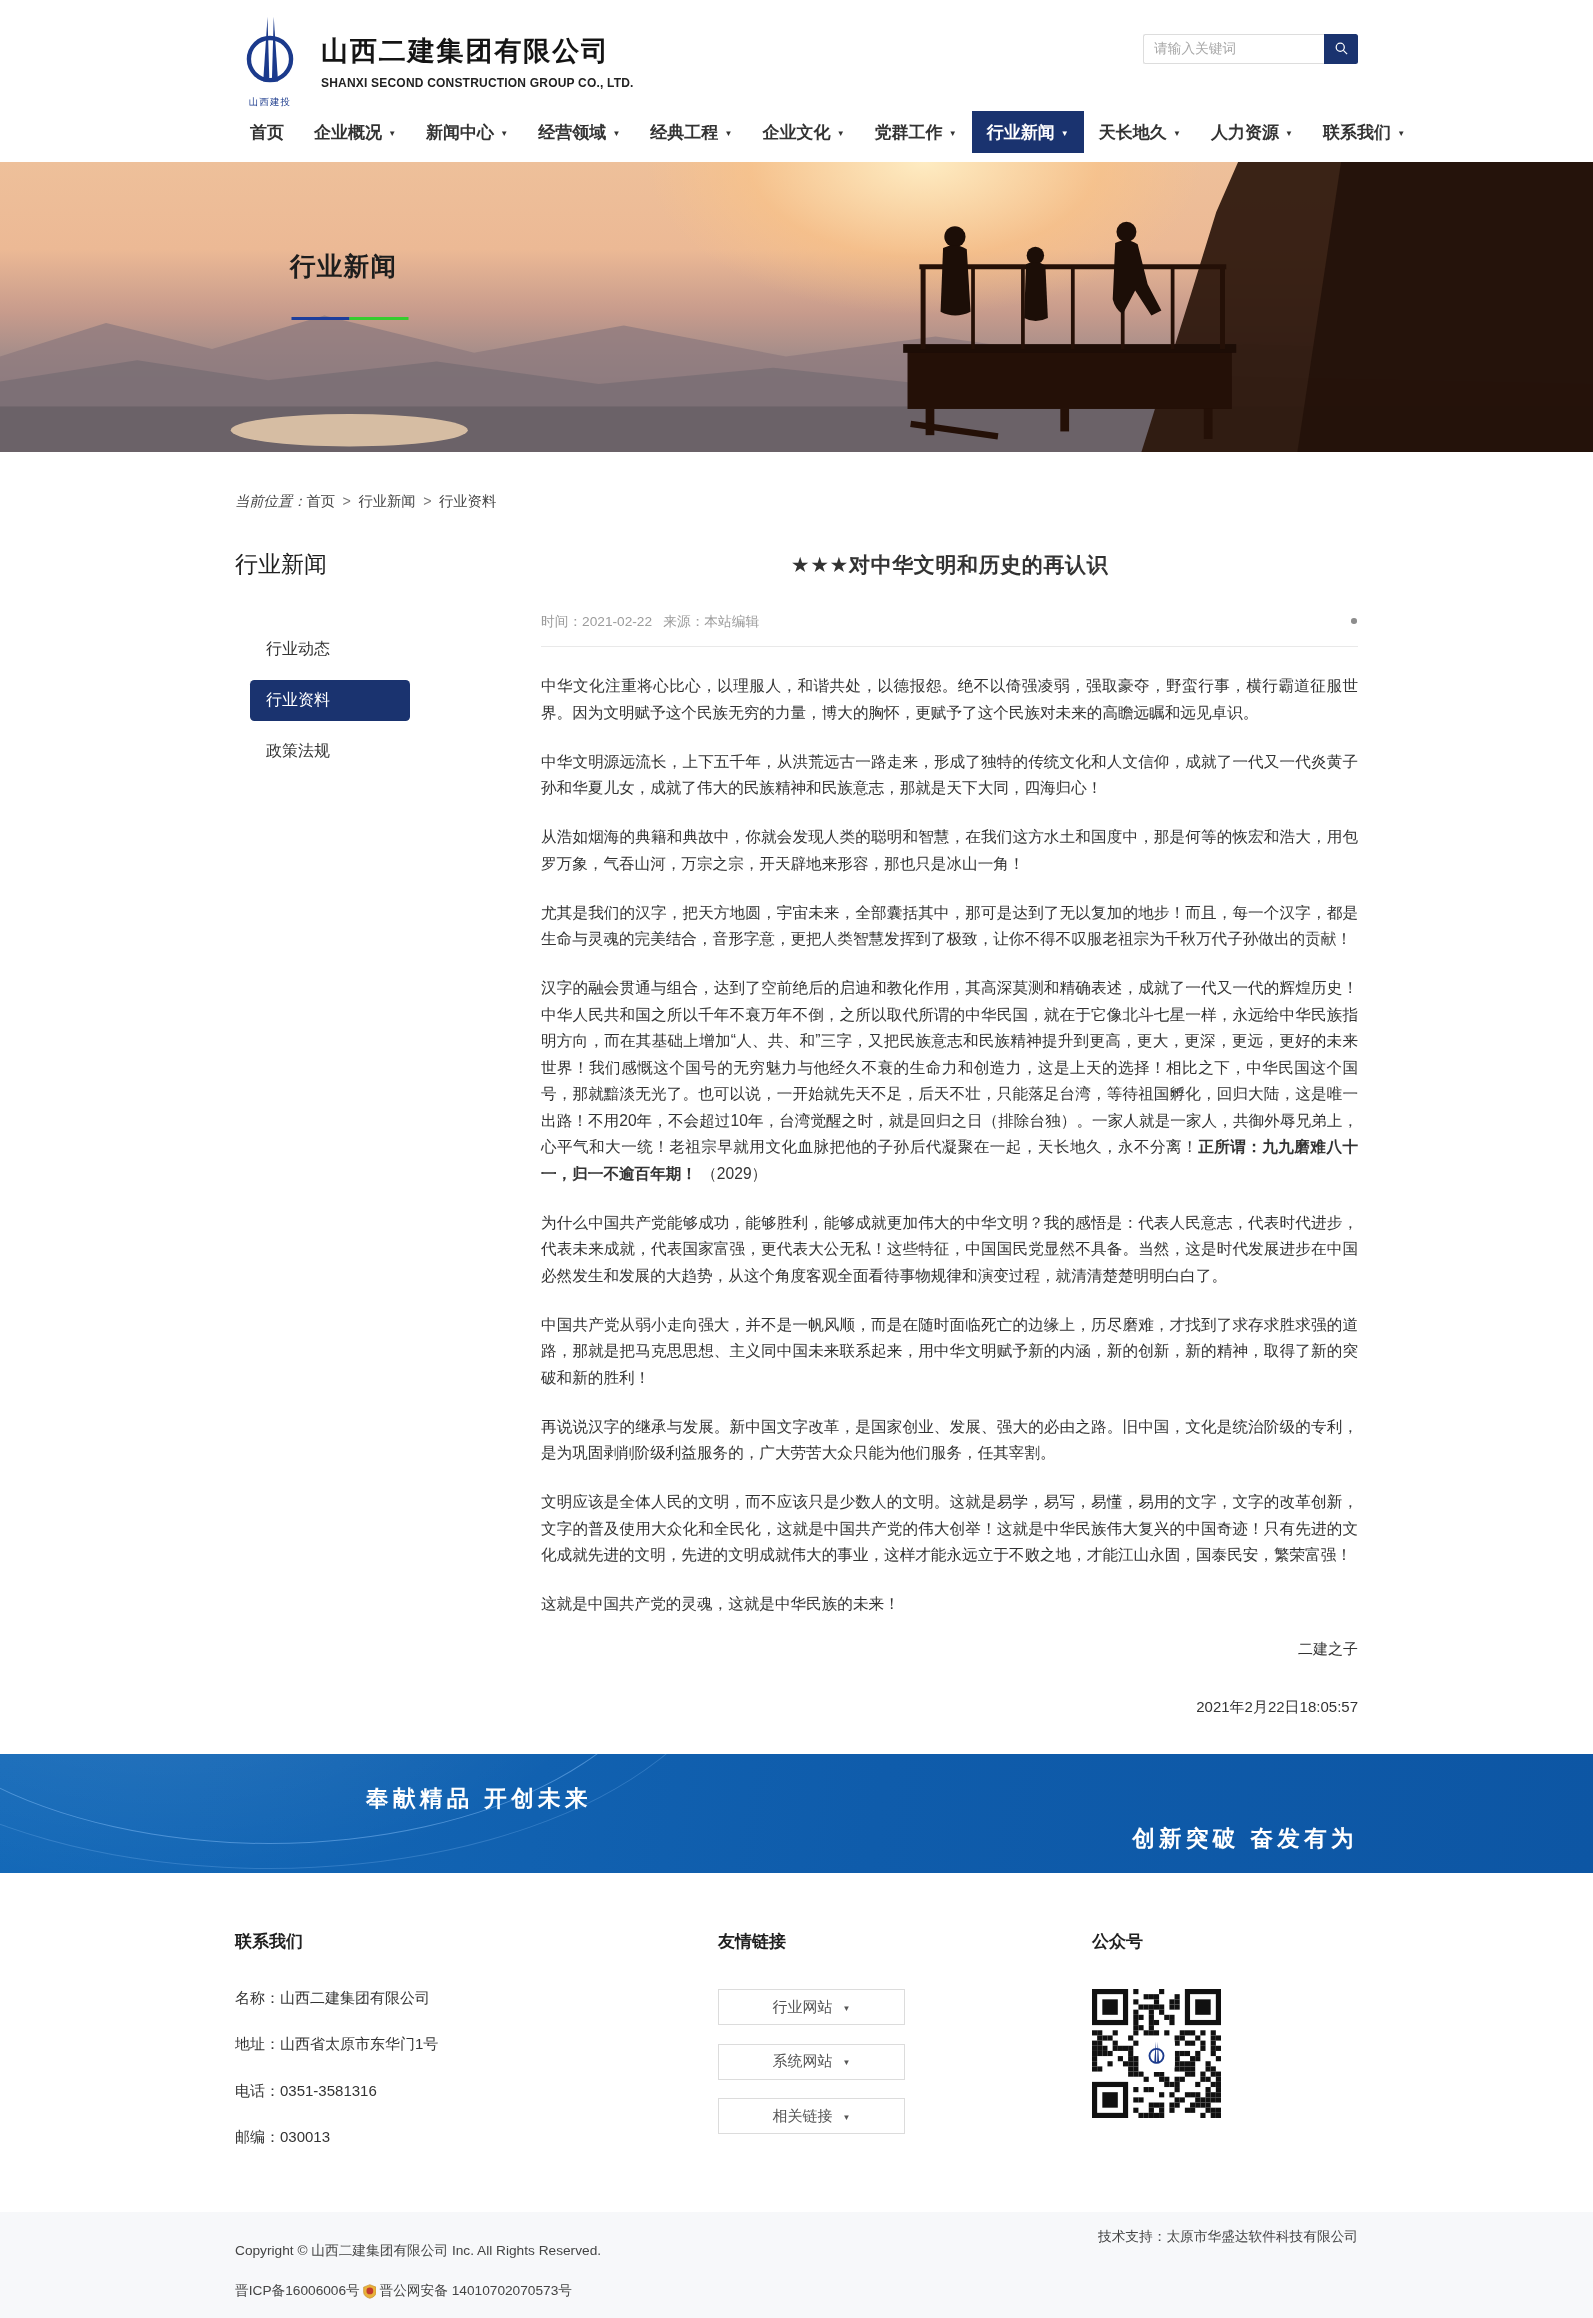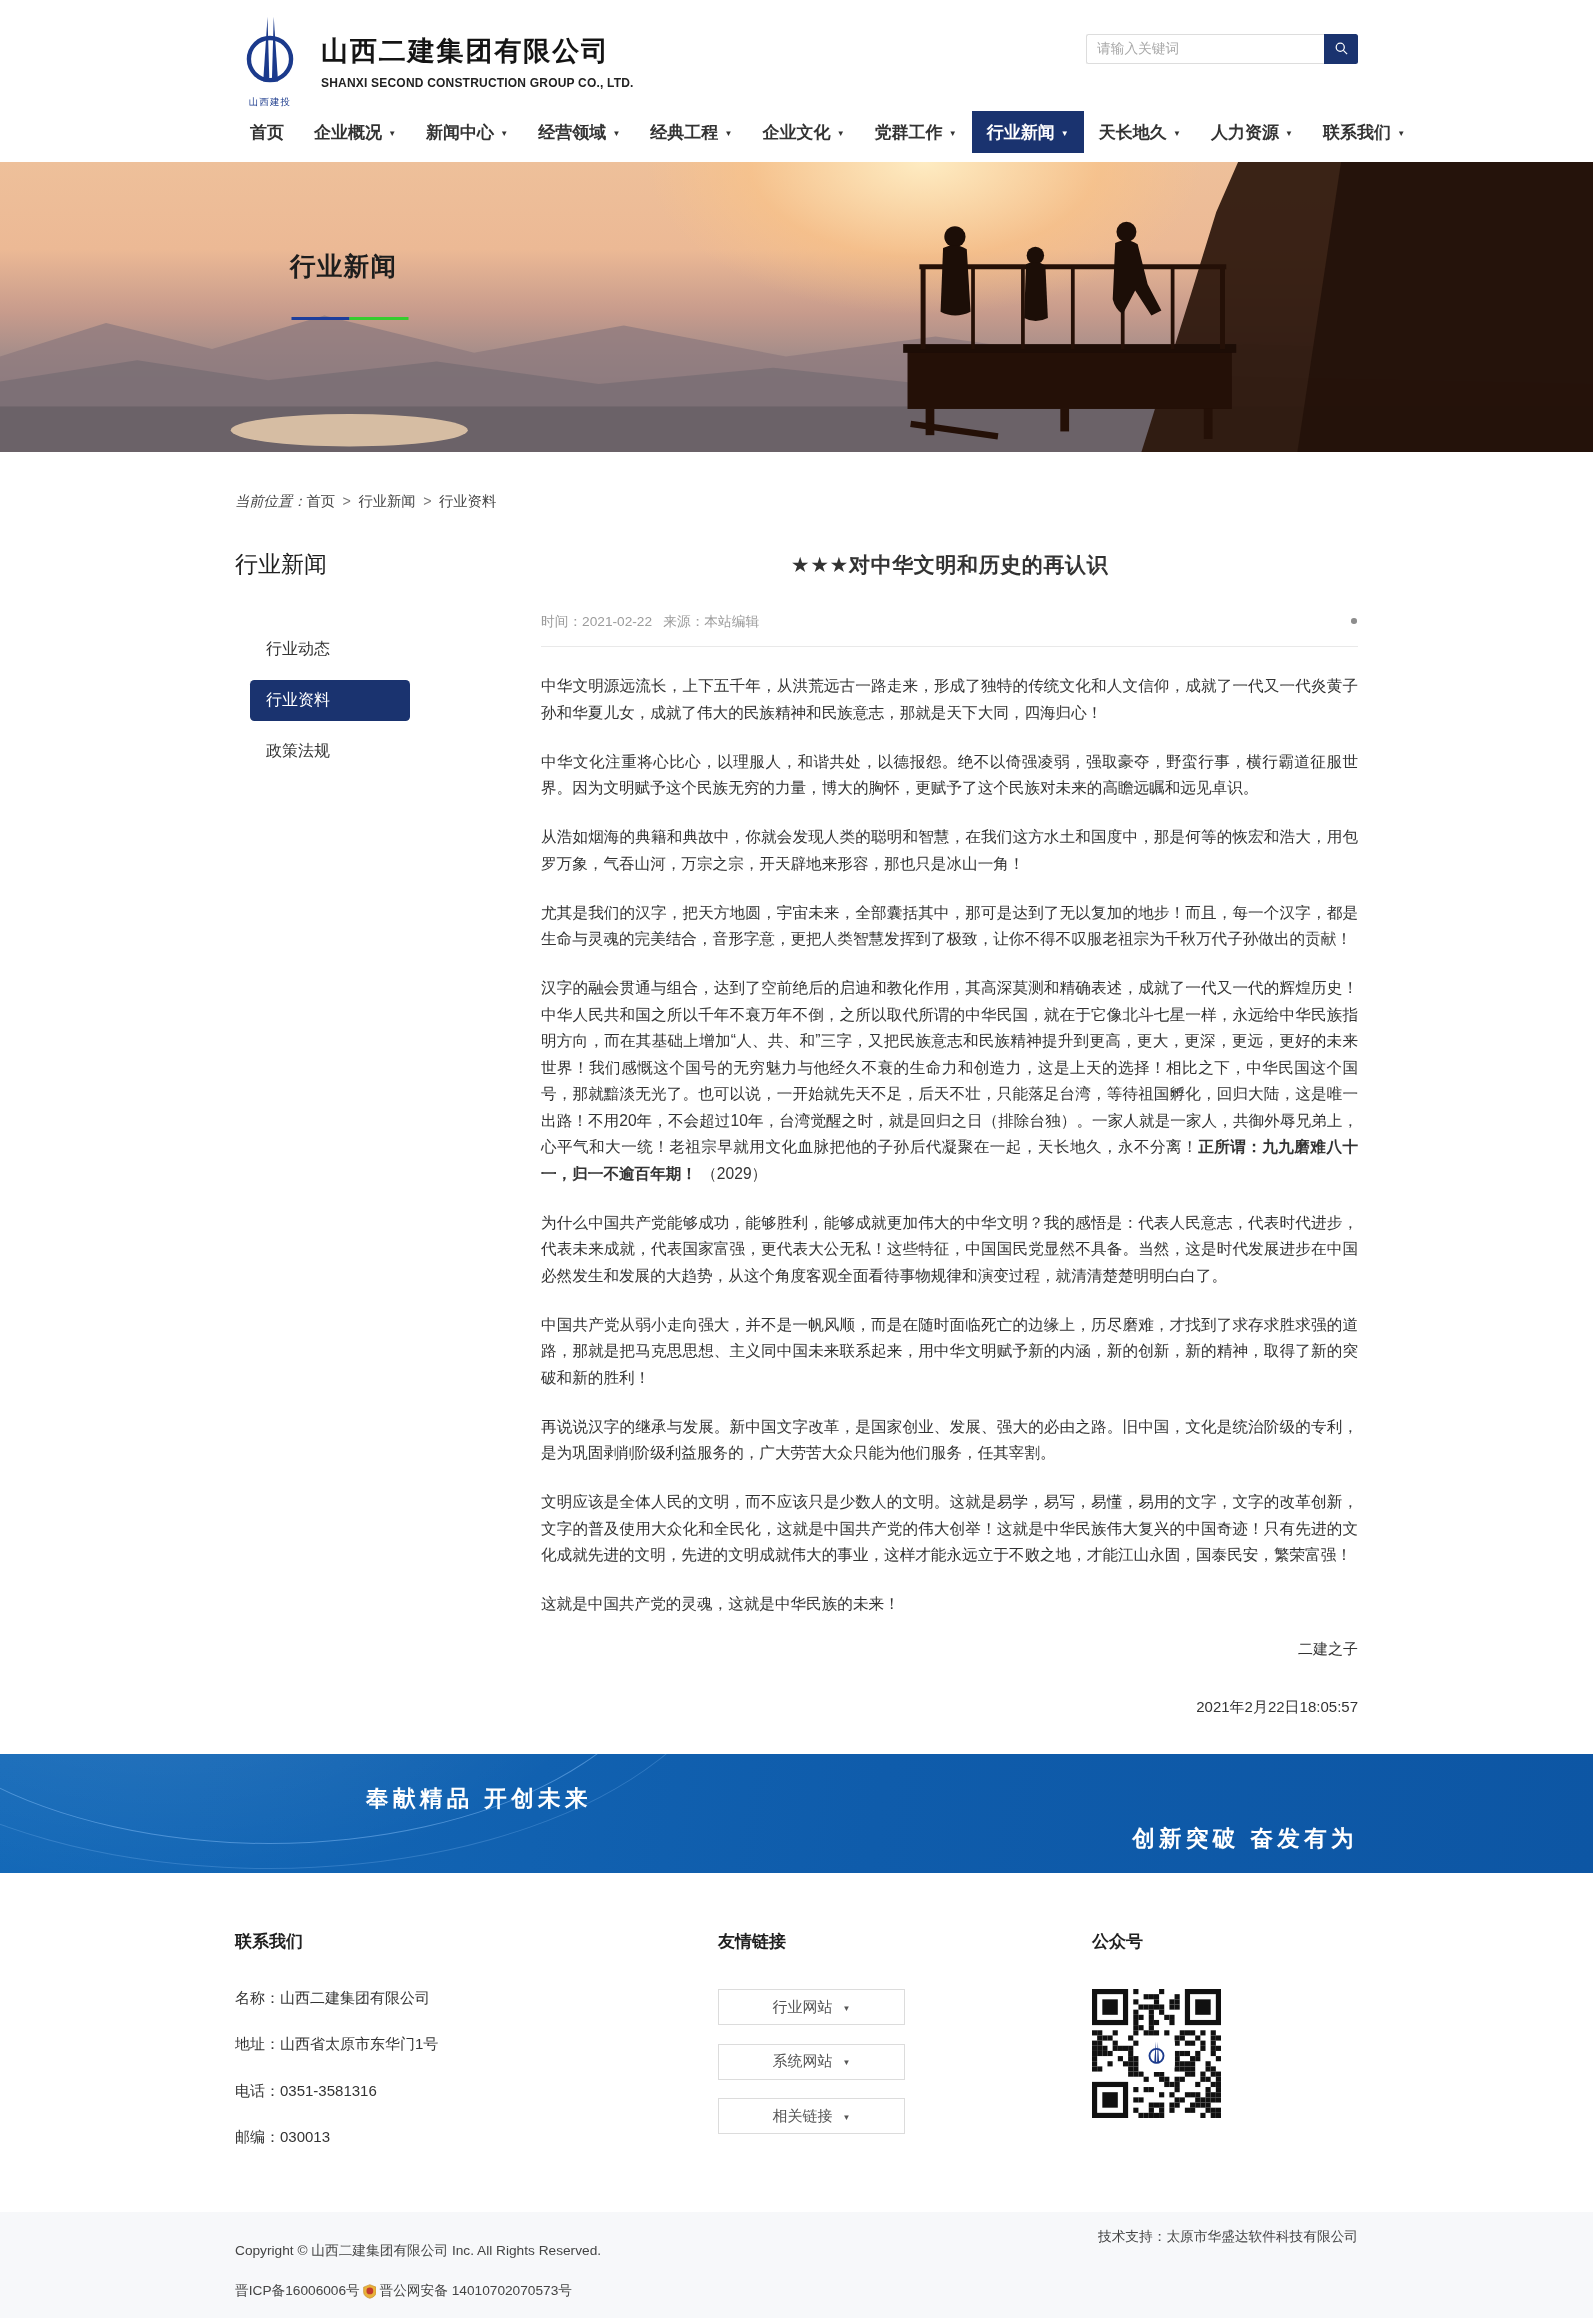--- a/index.html
+++ b/index.html
@@ -11,21 +11,21 @@
   .container { width:1123px; margin:0 auto; position:relative; }
 
   
   .header-top { display:flex; justify-content:space-between; align-items:flex-start; padding-top:13.7px; }
   .logo { display:flex; align-items:center; gap:16px; }
   .emblem-wrap { width:70px; text-align:center; }
   .emblem-caption { font-size:9.4px; color:#1b3a8c; letter-spacing:1.2px; margin-top:1.2px; }
   .logo-names .cn { font-size:27px; font-weight:700; color:#141414; letter-spacing:1.9px; }
   .logo-names .en { font-size:12px; color:#222; margin-top:7.5px; letter-spacing:0.2px; font-weight:600; }
   .search { display:flex; margin-top:20px; }
-  .search input { width:238px; height:30px; border:0.6px solid #ddd; border-right:none; border-radius:2.5px 0 0 2.5px; padding:0 10px; font-size:13.7px; color:#333; outline:none; font-family:inherit; }
+  .search input { width:181px; height:30px; border:0.6px solid #ddd; border-right:none; border-radius:2.5px 0 0 2.5px; padding:0 10px; font-size:13.7px; color:#333; outline:none; font-family:inherit; }
   .search input::placeholder { color:#a9a9a9; }
   .search button { width:34px; height:30px; background:#1a336f; border:none; border-radius:0 2.5px 2.5px 0; display:flex; align-items:center; justify-content:center; cursor:pointer; }
 
   nav.main-nav { display:flex; justify-content:space-between; align-items:center; padding:2.5px 0 8.7px; }
   .nav-item { font-size:17px; font-weight:700; color:#333; padding:9.4px 15px; display:flex; align-items:center; gap:6.2px; cursor:pointer; white-space:nowrap; }
   .nav-item .caret { font-size:8px; color:#333; transform:translateY(1.2px); }
   .nav-item.active { background:#1a336f; color:#fff; }
   .nav-item.active .caret { color:#fff; }
 
   
@@ -237,22 +237,22 @@
         </div>
     </aside>
 
     <article class="article">
       <h1>★★★对中华文明和历史的再认识</h1>
       <div class="meta">
         <span class="m-label">时间：</span><span class="m-val">2021-02-22</span><span class="m-label">来源：</span><span class="m-val">本站编辑</span>
         <span class="dot"></span>
       </div>
       <div class="content" id="article-body">
+          <p><span>中华文化注重将心比心，以理服人，和谐共处，以德报怨。绝不以倚强凌弱，强取豪夺，野蛮行事，横行霸道征服世界。因为文明赋予这个民族无穷的力量，博大的胸怀，更赋予了这个民族对未来的高瞻远瞩和远见卓识。</span></p>
           <p><span>中华文明源远流长，上下五千年，从洪荒远古一路走来，形成了独特的传统文化和人文信仰，成就了一代又一代炎黄子孙和华夏儿女，成就了伟大的民族精神和民族意志，那就是天下大同，四海归心！</span></p>
-          <p><span>中华文化注重将心比心，以理服人，和谐共处，以德报怨。绝不以倚强凌弱，强取豪夺，野蛮行事，横行霸道征服世界。因为文明赋予这个民族无穷的力量，博大的胸怀，更赋予了这个民族对未来的高瞻远瞩和远见卓识。</span></p>
           <p><span>从浩如烟海的典籍和典故中，你就会发现人类的聪明和智慧，在我们这方水土和国度中，那是何等的恢宏和浩大，用包罗万象，气吞山河，万宗之宗，开天辟地来形容，那也只是冰山一角！</span></p>
           <p><span>尤其是我们的汉字，把天方地圆，宇宙未来，全部囊括其中，那可是达到了无以复加的地步！而且，每一个汉字，都是生命与灵魂的完美结合，音形字意，更把人类智慧发挥到了极致，让你不得不叹服老祖宗为千秋万代子孙做出的贡献！</span></p>
           <p><span>汉字的融会贯通与组合，达到了空前绝后的启迪和教化作用，其高深莫测和精确表述，成就了一代又一代的辉煌历史！中华人民共和国之所以千年不衰万年不倒，之所以取代所谓的中华民国，就在于它像北斗七星一样，永远给中华民族指明方向，而在其基础上增加“人、共、和”三字，又把民族意志和民族精神提升到更高，更大，更深，更远，更好的未来世界！我们感慨这个国号的无穷魅力与他经久不衰的生命力和创造力，这是上天的选择！相比之下，中华民国这个国号，那就黯淡无光了。也可以说，一开始就先天不足，后天不壮，只能落足台湾，等待祖国孵化，回归大陆，这是唯一出路！不用20年，不会超过10年，台湾觉醒之时，就是回归之日（排除台独）。一家人就是一家人，共御外辱兄弟上，心平气和大一统！老祖宗早就用文化血脉把他的子孙后代凝聚在一起，天长地久，永不分离！</span><span class="bold">正所谓：九九磨难八十一，归一不逾百年期！</span><span> （2029）</span></p>
           <p><span>为什么中国共产党能够成功，能够胜利，能够成就更加伟大的中华文明？我的感悟是：代表人民意志，代表时代进步，代表未来成就，代表国家富强，更代表大公无私！这些特征，中国国民党显然不具备。当然，这是时代发展进步在中国必然发生和发展的大趋势，从这个角度客观全面看待事物规律和演变过程，就清清楚楚明明白白了。</span></p>
           <p><span>中国共产党从弱小走向强大，并不是一帆风顺，而是在随时面临死亡的边缘上，历尽磨难，才找到了求存求胜求强的道路，那就是把马克思思想、主义同中国未来联系起来，用中华文明赋予新的内涵，新的创新，新的精神，取得了新的突破和新的胜利！</span></p>
           <p><span>再说说汉字的继承与发展。新中国文字改革，是国家创业、发展、强大的必由之路。旧中国，文化是统治阶级的专利，是为巩固剥削阶级利益服务的，广大劳苦大众只能为他们服务，任其宰割。</span></p>
           <p><span>文明应该是全体人民的文明，而不应该只是少数人的文明。这就是易学，易写，易懂，易用的文字，文字的改革创新，文字的普及使用大众化和全民化，这就是中国共产党的伟大创举！这就是中华民族伟大复兴的中国奇迹！只有先进的文化成就先进的文明，先进的文明成就伟大的事业，这样才能永远立于不败之地，才能江山永固，国泰民安，繁荣富强！</span></p>
           <p><span>这就是中国共产党的灵魂，这就是中华民族的未来！</span></p>
         </div>
       <div class="signature">二建之子</div>

